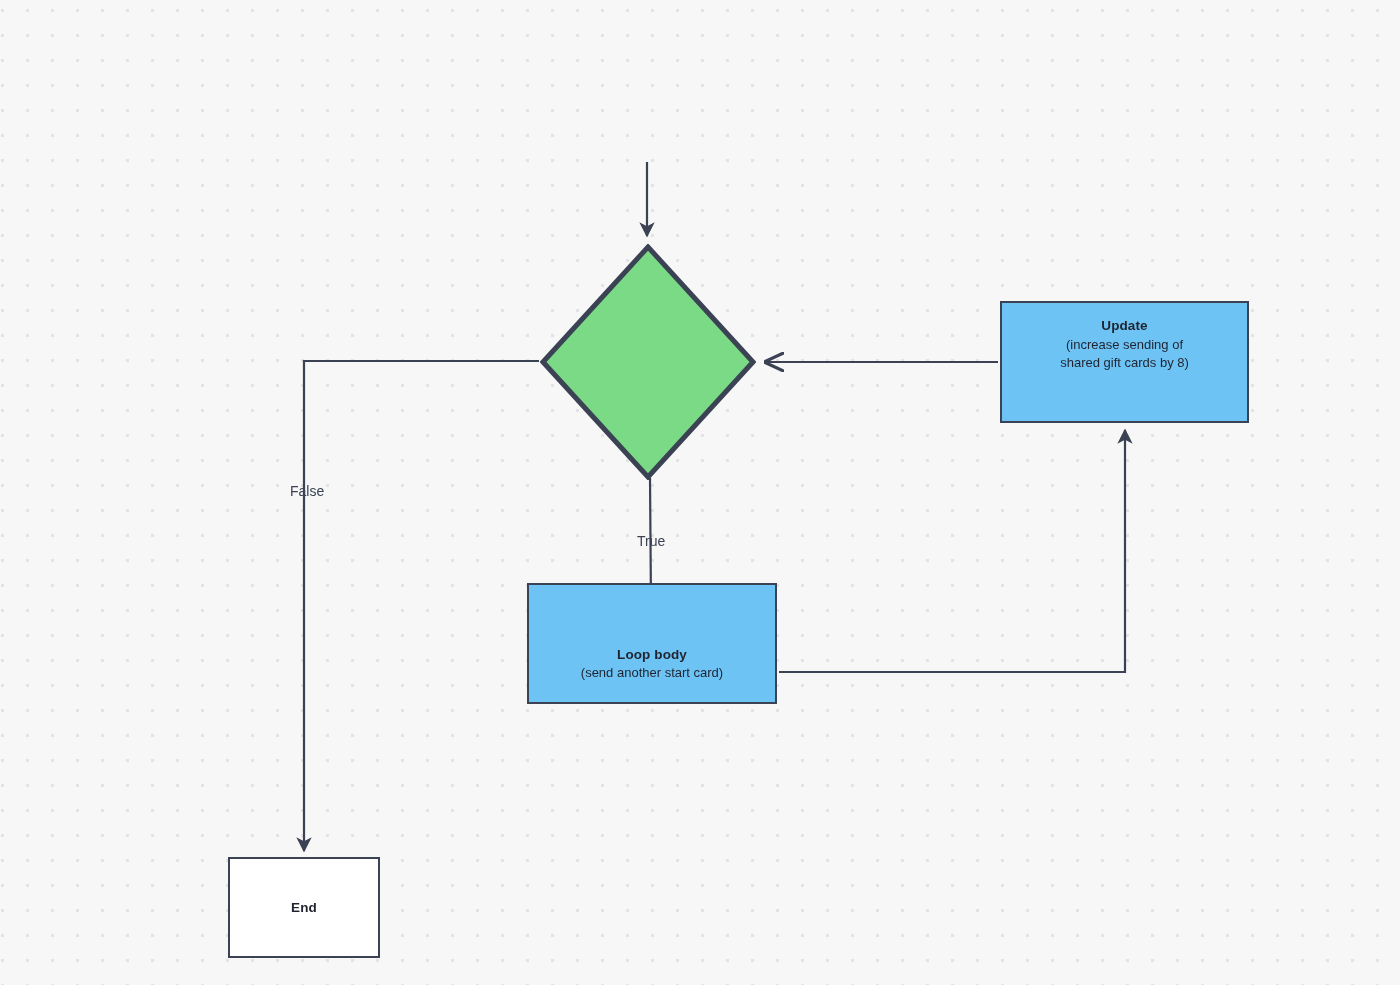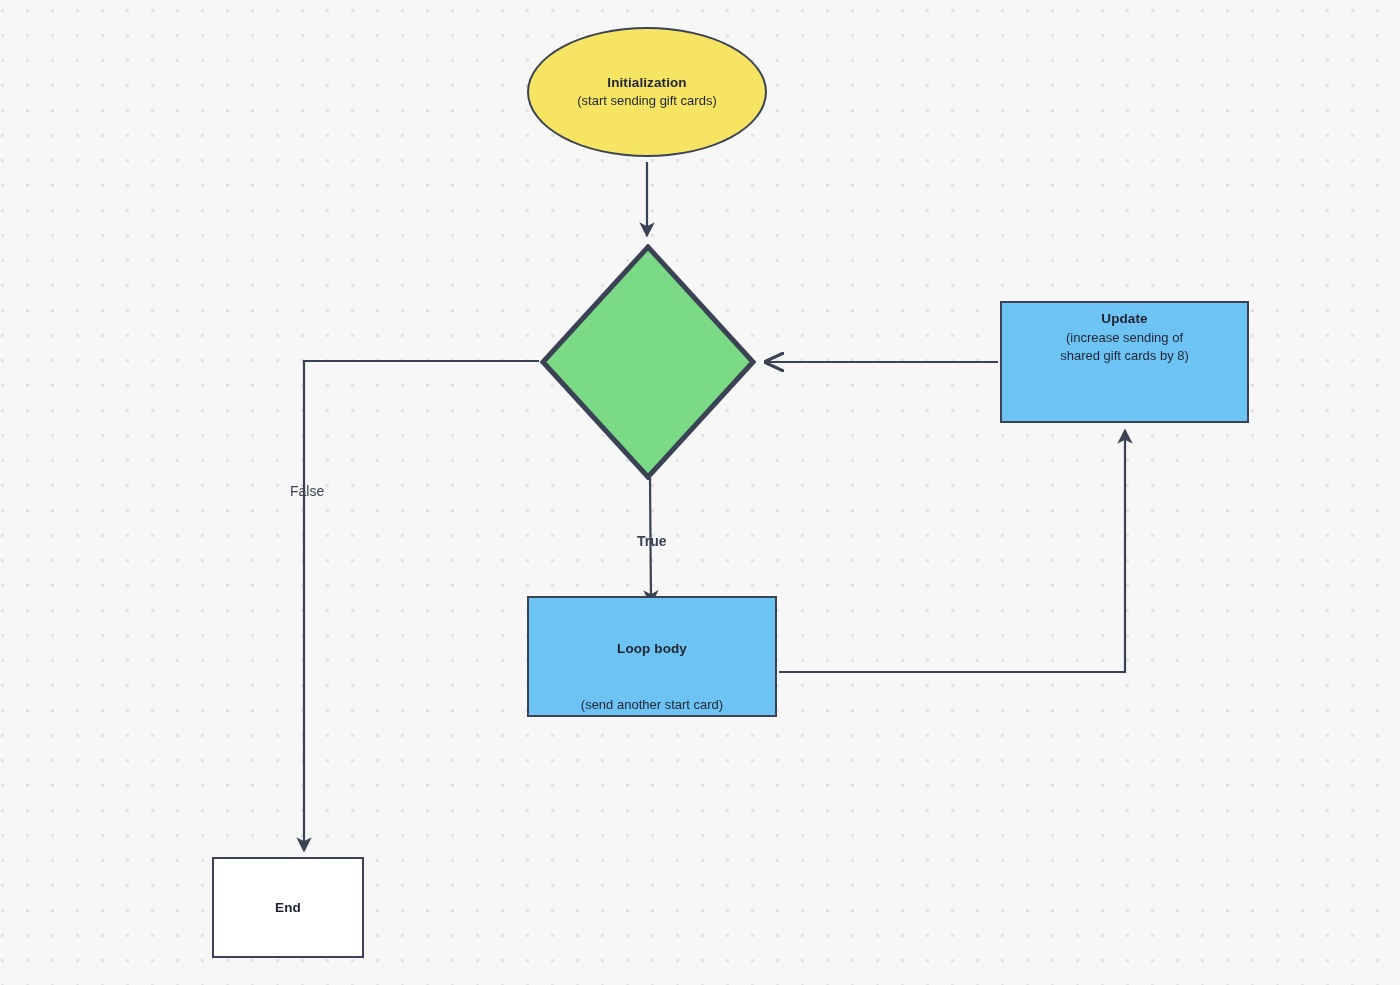--- a/index.html
+++ b/index.html
@@ -87,34 +87,34 @@
   .box-blue {
     background: #6ec3f5;
     border: 2.5px solid #3a4253;
   }
   #node-update {
     left: 1000px;
     top: 301px;
     width: 249px;
     height: 122px;
     justify-content: flex-start;
-    padding-top: 6px;
+    padding-top: 13px;
   }
   #node-loopbody {
     left: 527px;
-    top: 596px;
+    top: 583px;
     width: 250px;
     height: 121px;
-    justify-content: space-between;
+    justify-content: center;
     padding-top: 41px;
   }
 
   
   #node-end {
-    left: 212px;
+    left: 228px;
     top: 857px;
     width: 152px;
     height: 101px;
     background: #ffffff;
     border: 2.5px solid #3a4253;
   }
 
   
   .edge-label {
     position: absolute;
@@ -122,21 +122,20 @@
     color: #3a4253;
     white-space: nowrap;
   }
   #label-false {
     left: 290px;
     top: 483px;
   }
   #label-true {
     left: 637px;
     top: 533px;
-    font-weight: bold;
   }
 </style>
 </head>
 <body>
 
 <div id="canvas">
 
   <svg id="edge-layer" viewBox="0 0 1400 985" width="1400" height="985" xmlns="http://www.w3.org/2000/svg">
     <defs>
       <marker id="arrow-solid" viewBox="0 0 10 10" refX="9" refY="5" markerWidth="7" markerHeight="7" orient="auto-start-reverse">
@@ -151,24 +150,20 @@
 
     <path d="M 539 361 L 304 361 L 304 851" fill="none" stroke="#3a4253" stroke-width="2.2" stroke-linejoin="miter" marker-end="url(#arrow-solid)"></path>
 
     <path d="M 650 478 L 651 604" fill="none" stroke="#3a4253" stroke-width="2.2" marker-end="url(#arrow-solid)"></path>
 
     <path d="M 779 672 L 1125 672 L 1125 430" fill="none" stroke="#3a4253" stroke-width="2.2" stroke-linejoin="miter" marker-end="url(#arrow-solid)"></path>
 
     <path d="M 998 362 L 765 362" fill="none" stroke="#3a4253" stroke-width="2.2" marker-end="url(#arrow-open)"></path>
   </svg>
 
-  <div class="node" id="node-initialization">
-    <div class="title">Initialization</div>
-    <div class="sub">(start sending gift cards)</div>
-  </div>
 
   <div class="node" id="node-condition">
     <svg class="diamond-shape" viewBox="0 0 216 236" preserveAspectRatio="none" xmlns="http://www.w3.org/2000/svg">
       <polygon points="108,3 213,118 108,233 3,118" fill="#7ada86" stroke="#3a4253" stroke-width="5" stroke-linejoin="miter"></polygon>
     </svg>
   </div>
 
   <div class="node box-blue" id="node-update">
     <div class="title">Update</div>
     <div class="sub">(increase sending of</div>

